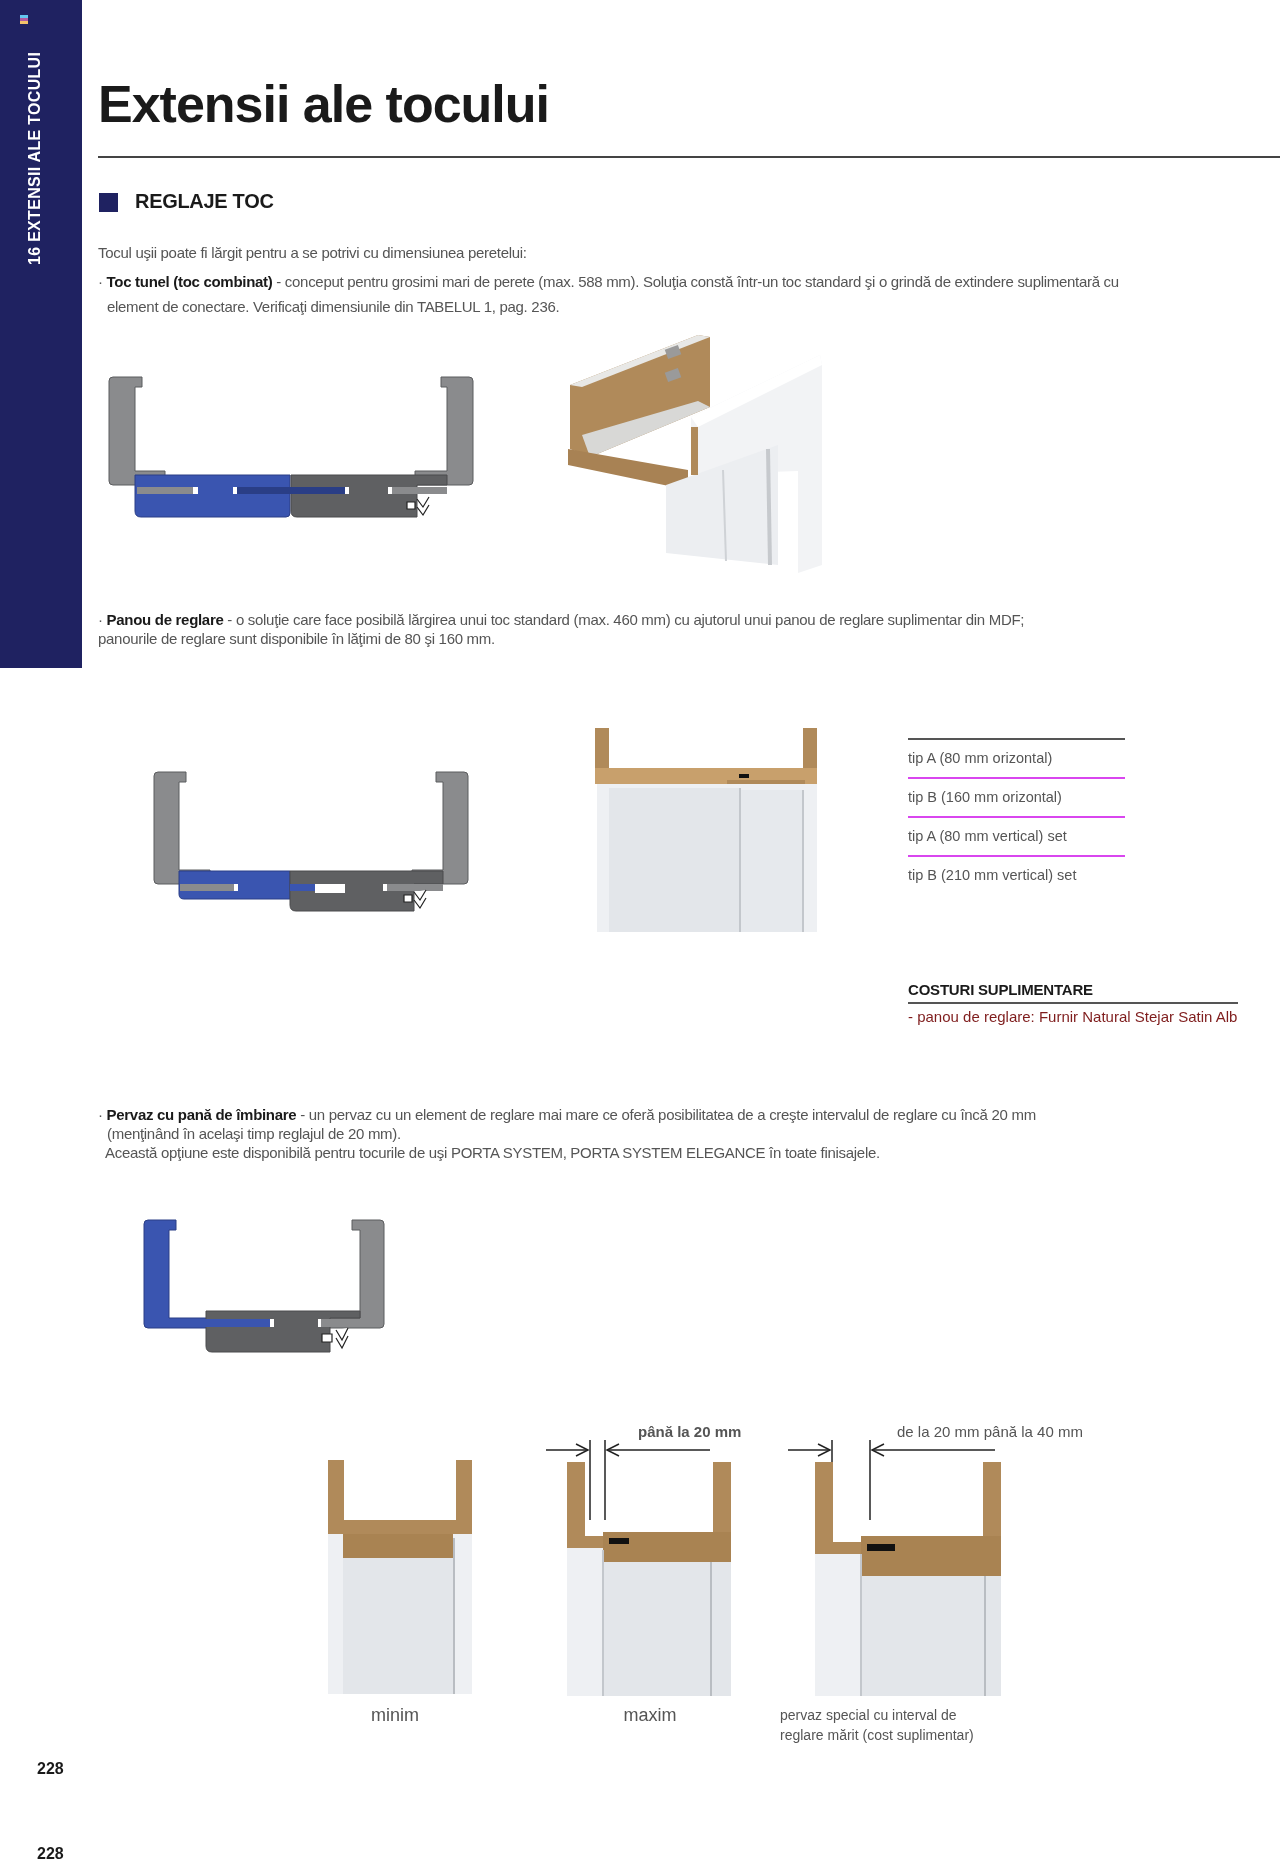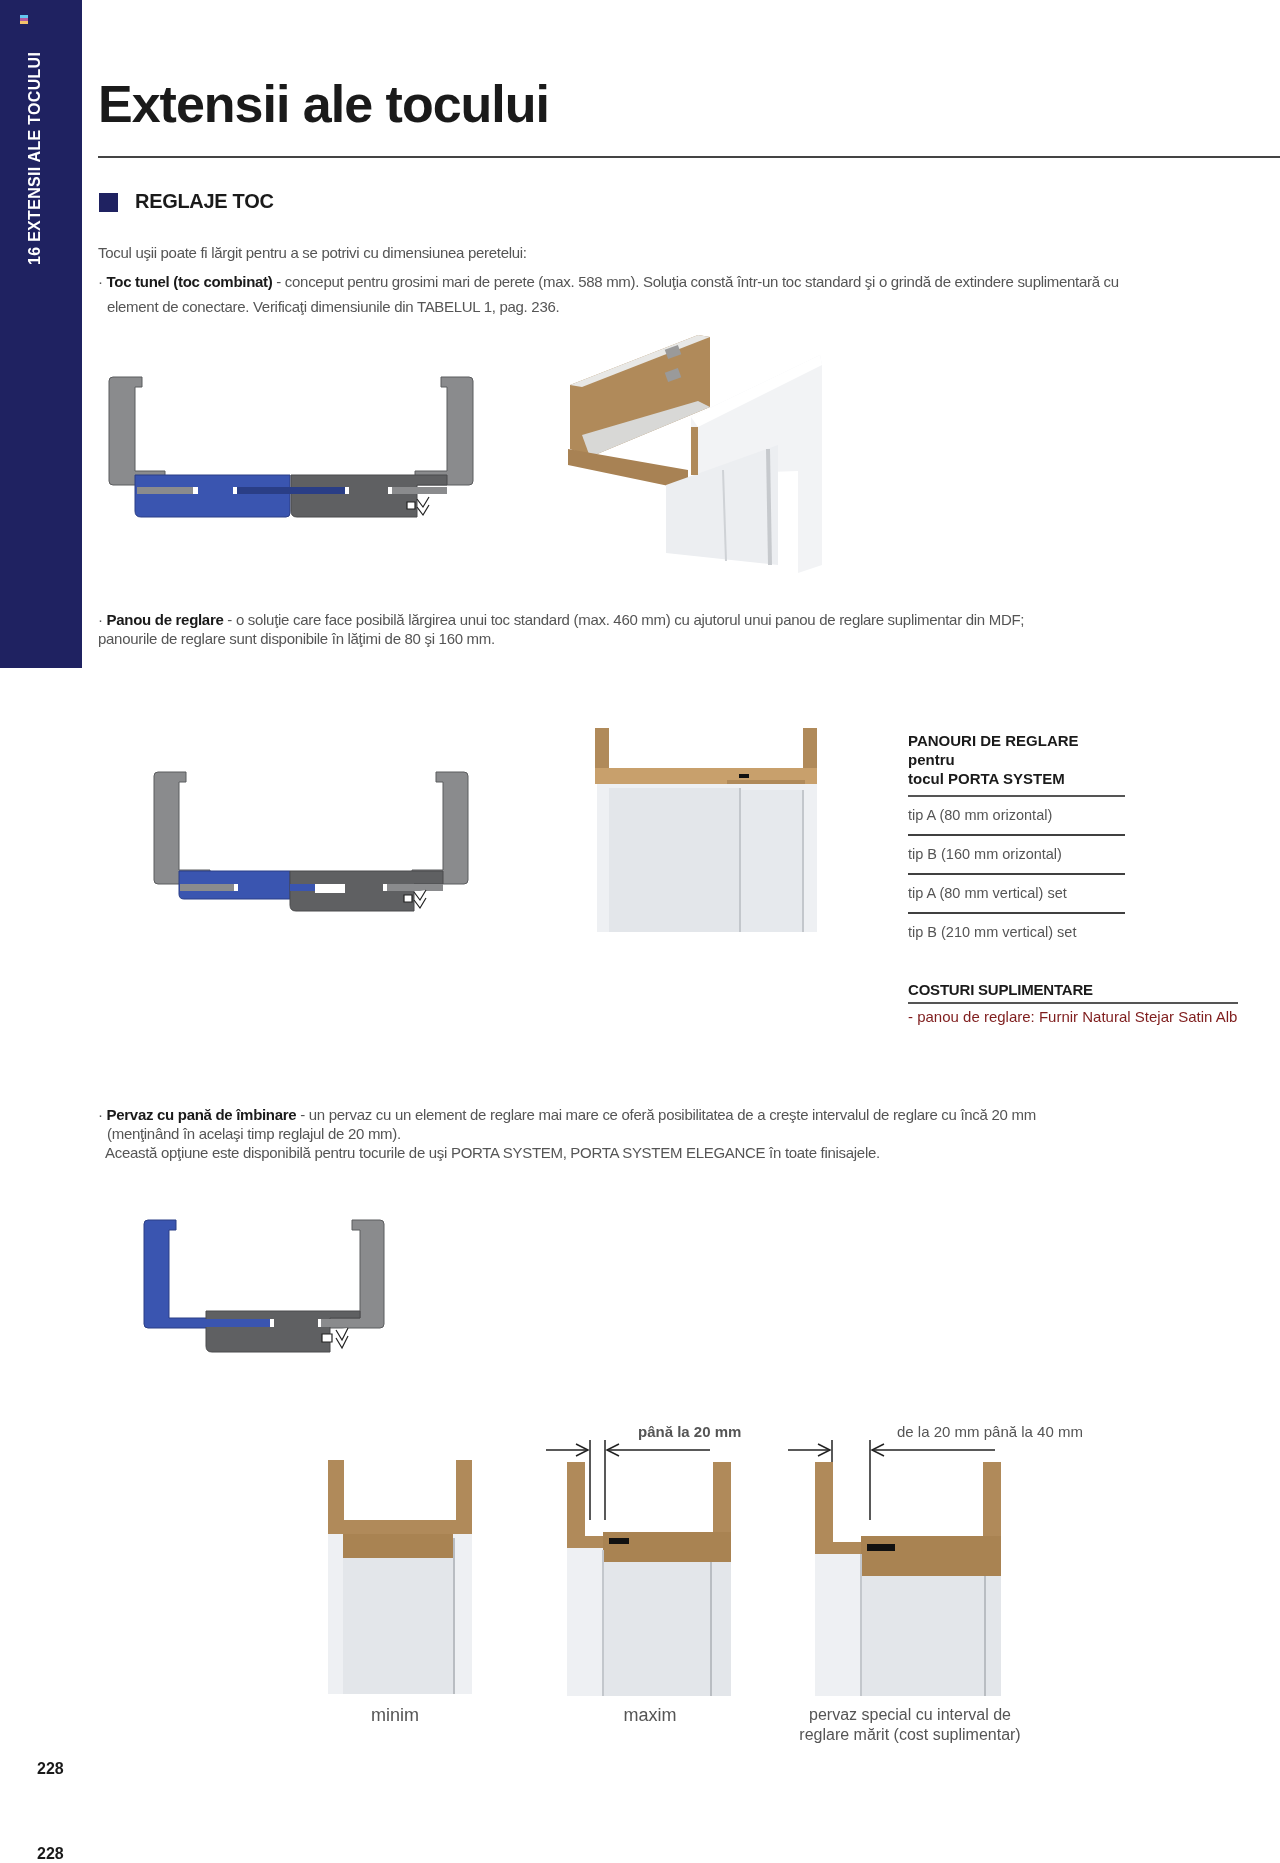--- a/index.html
+++ b/index.html
@@ -13,25 +13,25 @@
                 color:#fff; font-weight:bold; font-size:16px; white-space:nowrap; letter-spacing:0.3px; }
   .title { left:98px; top:74px; font-size:52px; font-weight:bold; color:#1a1a1a; letter-spacing:-1px; white-space:nowrap; }
   .rule { left:98px; top:156px; width:1182px; height:2px; background:#444; }
   .sec-square { left:99px; top:193px; width:19px; height:19px; background:#1f2261; }
   .sec-title { left:135px; top:190px; font-size:20px; font-weight:bold; color:#1a1a1a; letter-spacing:-0.3px; white-space:nowrap; }
   .para { font-size:15px; color:#555; line-height:19px; white-space:nowrap; letter-spacing:-0.3px; }
   .para b { color:#1a1a1a; }
   .panel { left:908px; width:217px; }
   .panel-head { font-size:15px; font-weight:bold; color:#1a1a1a; line-height:19px; }
   .panel-line { height:2px; background:#555; }
-  .panel-item { font-size:14.5px; color:#555; height:37px; line-height:37px; border-bottom:2px solid #404040; white-space:nowrap; }
+  .panel-item { font-size:14.5px; color:#555; height:37px; line-height:37px; border-bottom:2px solid #d946ef; white-space:nowrap; }
   .panel-item:last-child { border-bottom:none; }
   .costuri { left:908px; width:330px; }
   .caption { font-size:18px; color:#555; text-align:center; }
-  .caption-sm { font-size:16px; color:#555; text-align:center; line-height:20px; }
+  .caption-sm { font-size:14px; color:#555; text-align:left; line-height:20px; }
   .dim { font-size:15px; color:#555; white-space:nowrap; }
   .pagenum { font-size:16px; font-weight:bold; color:#1a1a1a; }
   svg { position:absolute; overflow:visible; }
 </style>
 </head>
 <body>
 
 <div class="abs sidebar"></div>
 <div class="abs flag">
   <span style="background:#63c7f0"></span>
@@ -109,24 +109,20 @@
   <rect x="132" y="52" width="78" height="10" fill="#b08a5a"></rect>
   <rect x="144" y="46" width="10" height="4" fill="#111"></rect>
   <rect x="2" y="56" width="220" height="148" fill="#eef0f3"></rect>
   <rect x="14" y="60" width="130" height="144" fill="#e3e6ea"></rect>
   <rect x="146" y="62" width="62" height="142" fill="#e6e9ed"></rect>
   <line x1="145" y1="60" x2="145" y2="204" stroke="#c3c7cc" stroke-width="2"></line>
   <line x1="208" y1="62" x2="208" y2="204" stroke="#c3c7cc" stroke-width="2"></line>
 </svg>
 
 <div class="abs panel" style="top:731px;">
-  <div class="panel-head">
-    <div>PANOURI DE REGLARE pentru</div>
-    <div>tocul PORTA SYSTEM</div>
-  </div>
   <div class="panel-line" style="margin-top:7px;"></div>
   <div class="panel-item">tip A (80 mm orizontal)</div>
   <div class="panel-item">tip B (160 mm orizontal)</div>
   <div class="panel-item">tip A (80 mm vertical) set</div>
   <div class="panel-item">tip B (210 mm vertical) set</div>
 </div>
 
 <div class="abs costuri" style="top:980px;">
   <div class="panel-head" style="font-size:15px;letter-spacing:-0.2px;">COSTURI SUPLIMENTARE</div>
   <div class="panel-line" style="margin-top:3px;"></div>

